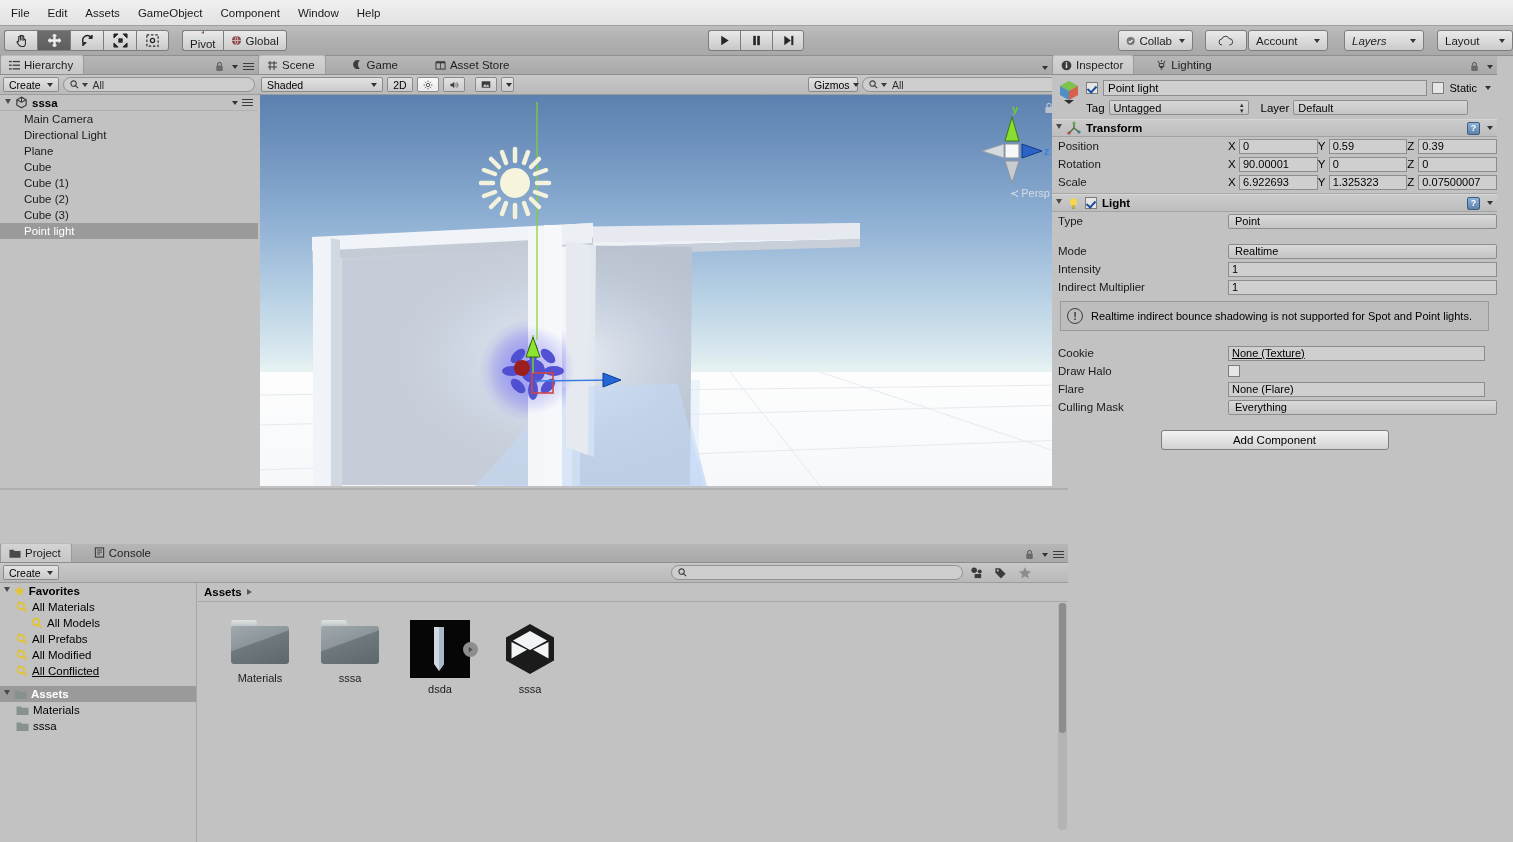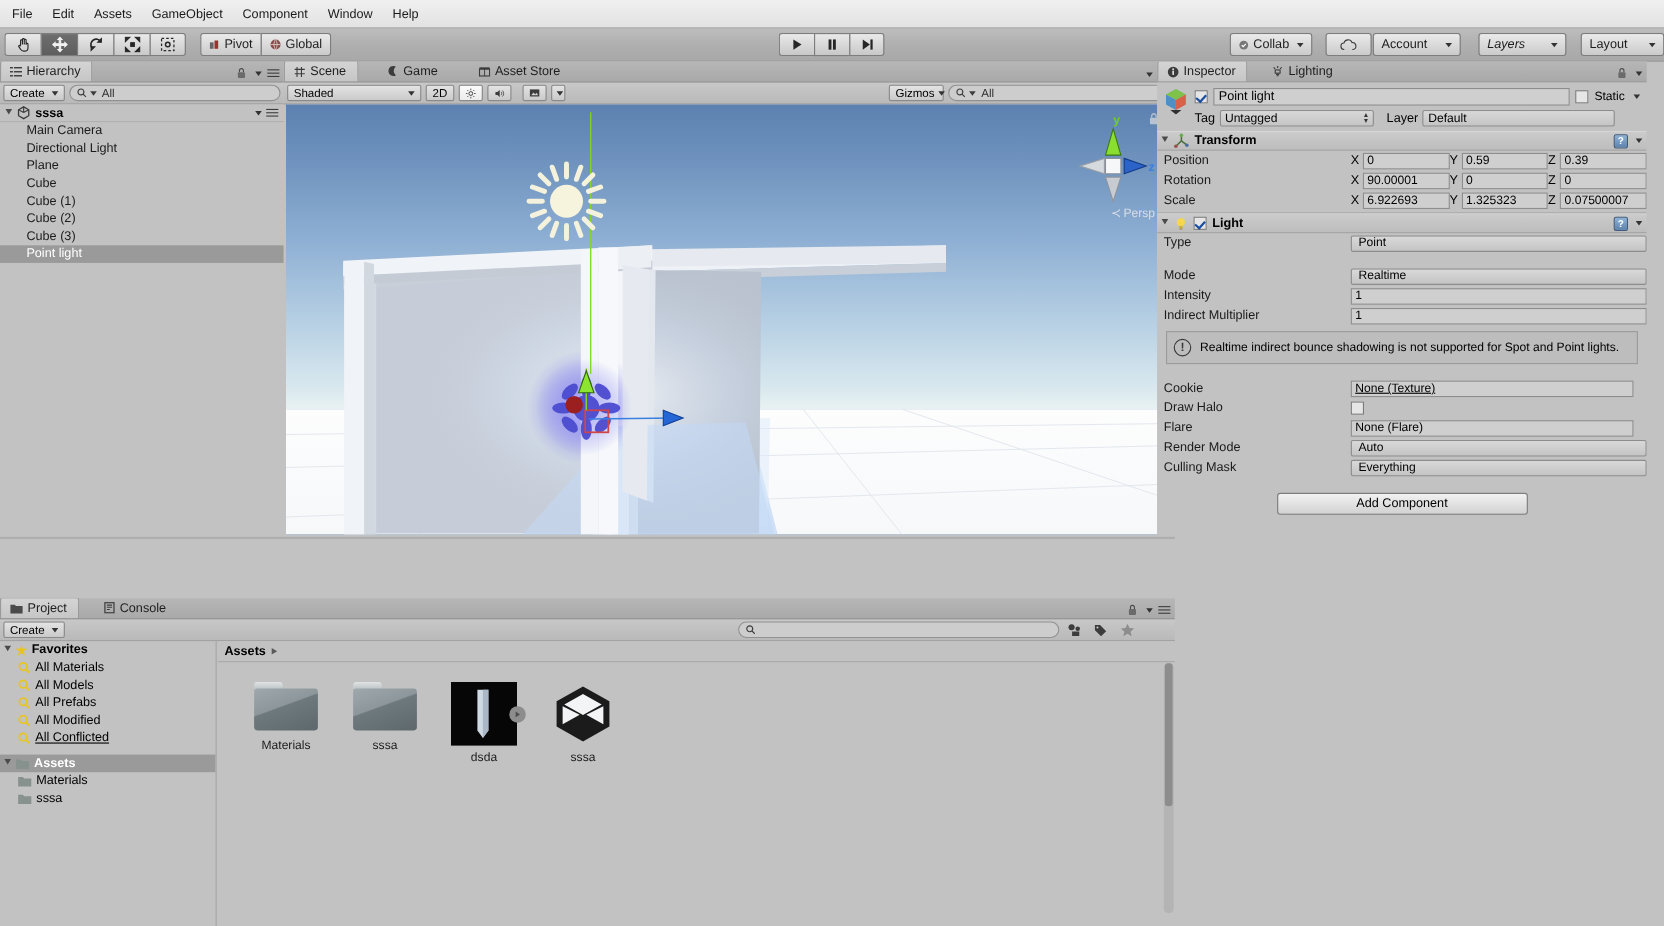--- a/index.html
+++ b/index.html
@@ -43,21 +43,21 @@
   .tb-btn.active { background: linear-gradient(to bottom,#6e6e6e,#5e5e5e); }
   .tb-btn.active svg { stroke: #f2f2f2; fill: #f2f2f2; }
   .tb-btn svg { stroke: #262626; fill: #262626; }
 
   .pill {
     height: 21px; background: linear-gradient(to bottom,#eaeaea,#cbcbcb);
     border: 1px solid #7d7d7d; border-radius: 3px;
     display: flex; align-items: center; gap: 4px; padding: 0 7px;
     font-size: 11.5px; color: #1d1d1d; cursor: default; white-space: nowrap;
   }
-  .pill.seg-l { border-radius: 3px 0 0 3px; border-right: none; }
+  .pill.seg-l { border-radius: 3px 0 0 3px; border-right: none; flex-direction: column; }
   .pill.seg-r { border-radius: 0 3px 3px 0; }
   .caret { width:0;height:0;border-left:3.5px solid transparent;border-right:3.5px solid transparent;border-top:4px solid #333; margin-left:3px;}
 
   .play-group { left: 708px; }
   .play-btn {
     width: 32px; height: 21px; background: linear-gradient(to bottom,#e9e9e9,#c8c8c8);
     border: 1px solid #7d7d7d; border-right-width: 0;
     display: flex; align-items: center; justify-content: center; cursor: default;
   }
   .play-btn:first-child { border-radius: 3px 0 0 3px; }
@@ -874,24 +874,20 @@
       </div>
       <div class="prop-row">
         <span class="prop-label">Draw Halo</span>
         <span class="cb"></span>
       </div>
       <div class="prop-row">
         <span class="prop-label">Flare</span>
         <span class="txtfield" style="flex:none;width:257px;">None (Flare)</span>
       </div>
       <div class="prop-row">
-        <span class="prop-label">Render Mode</span>
-        <span class="popfield">Auto</span>
-      </div>
-      <div class="prop-row">
         <span class="prop-label">Culling Mask</span>
         <span class="popfield">Everything</span>
       </div>
 
       <div class="addcomp-wrap">
         <div class="addcomp">Add Component</div>
       </div>
     </div>
   </div>
 
@@ -965,21 +961,21 @@
         <span class="star-ico">★</span>
         <span>Favorites</span>
       </div>
       <div class="p-row" style="padding-left:16px;">
         <span class="mag-ico"><svg width="12" height="12" viewBox="0 0 12 12">
               <circle cx="5" cy="5" r="3.4" fill="none" stroke="#e8c423" stroke-width="1.6"></circle>
               <path d="M7.6 7.6L10.6 10.6" stroke="#e8c423" stroke-width="1.8"></path>
             </svg></span>
         <span>All Materials</span>
       </div>
-      <div class="p-row" style="padding-left:16px;">
+      <div class="p-row" style="padding-left:16px;margin-left:15px;">
         <span class="mag-ico"><svg width="12" height="12" viewBox="0 0 12 12">
               <circle cx="5" cy="5" r="3.4" fill="none" stroke="#e8c423" stroke-width="1.6"></circle>
               <path d="M7.6 7.6L10.6 10.6" stroke="#e8c423" stroke-width="1.8"></path>
             </svg></span>
         <span>All Models</span>
       </div>
       <div class="p-row" style="padding-left:16px;">
         <span class="mag-ico"><svg width="12" height="12" viewBox="0 0 12 12">
               <circle cx="5" cy="5" r="3.4" fill="none" stroke="#e8c423" stroke-width="1.6"></circle>
               <path d="M7.6 7.6L10.6 10.6" stroke="#e8c423" stroke-width="1.8"></path>

